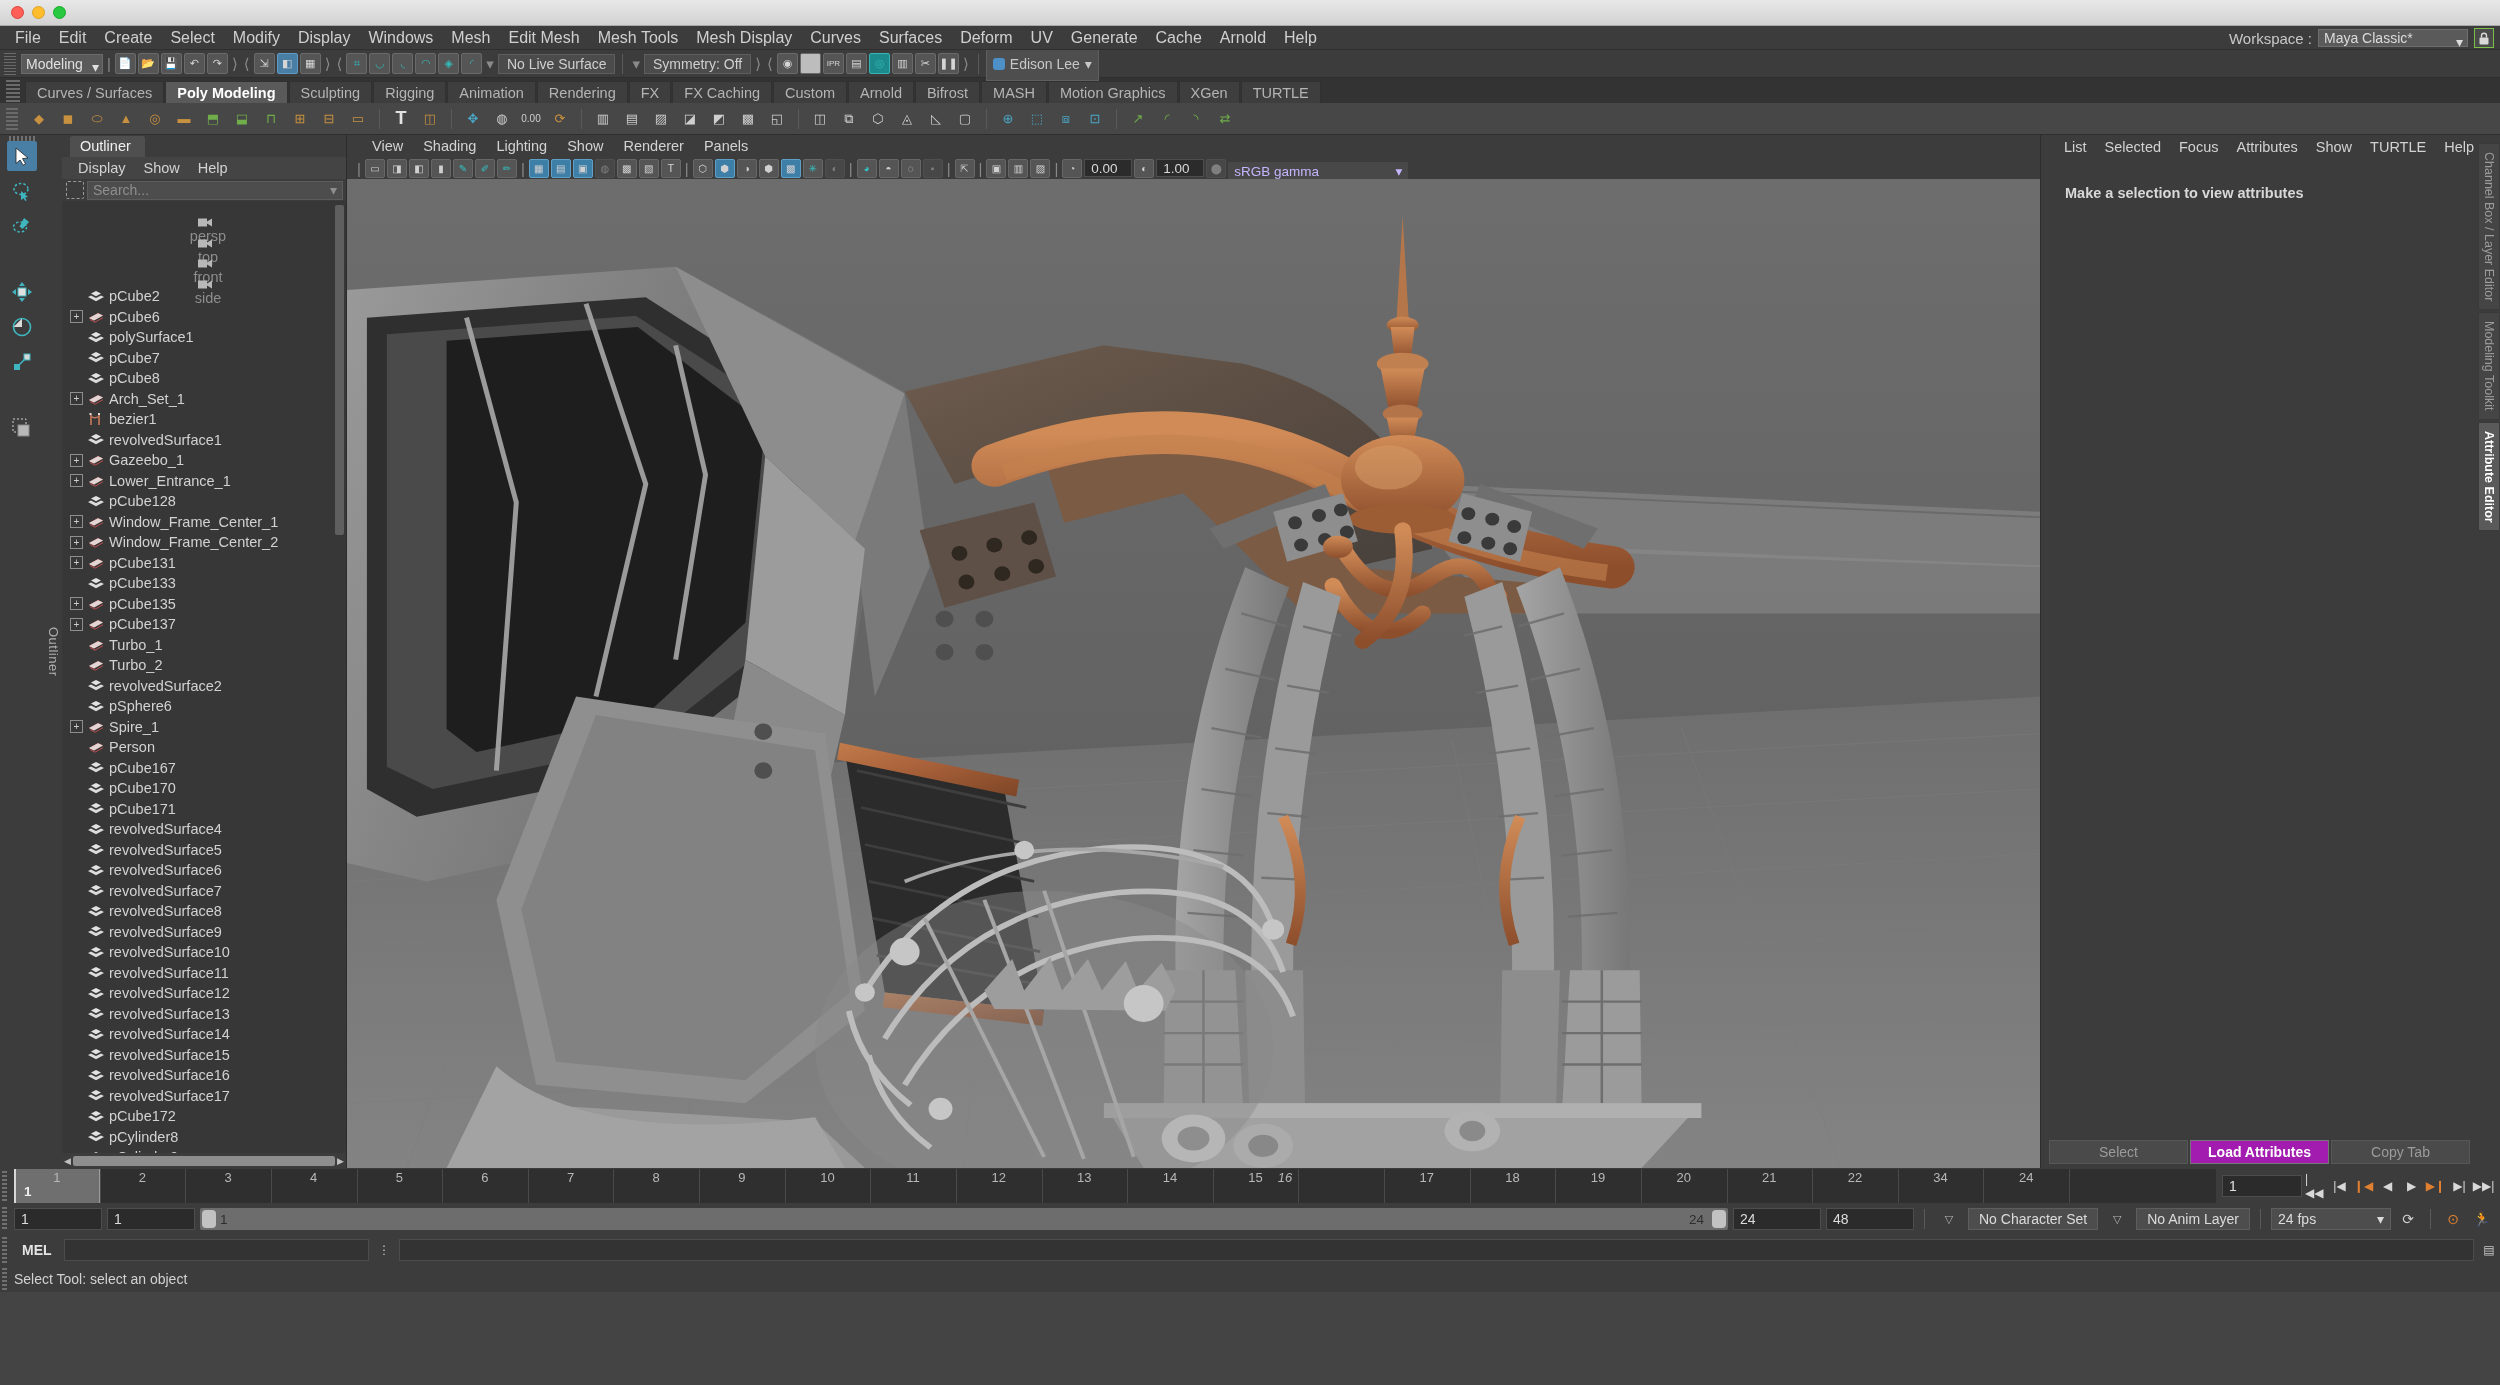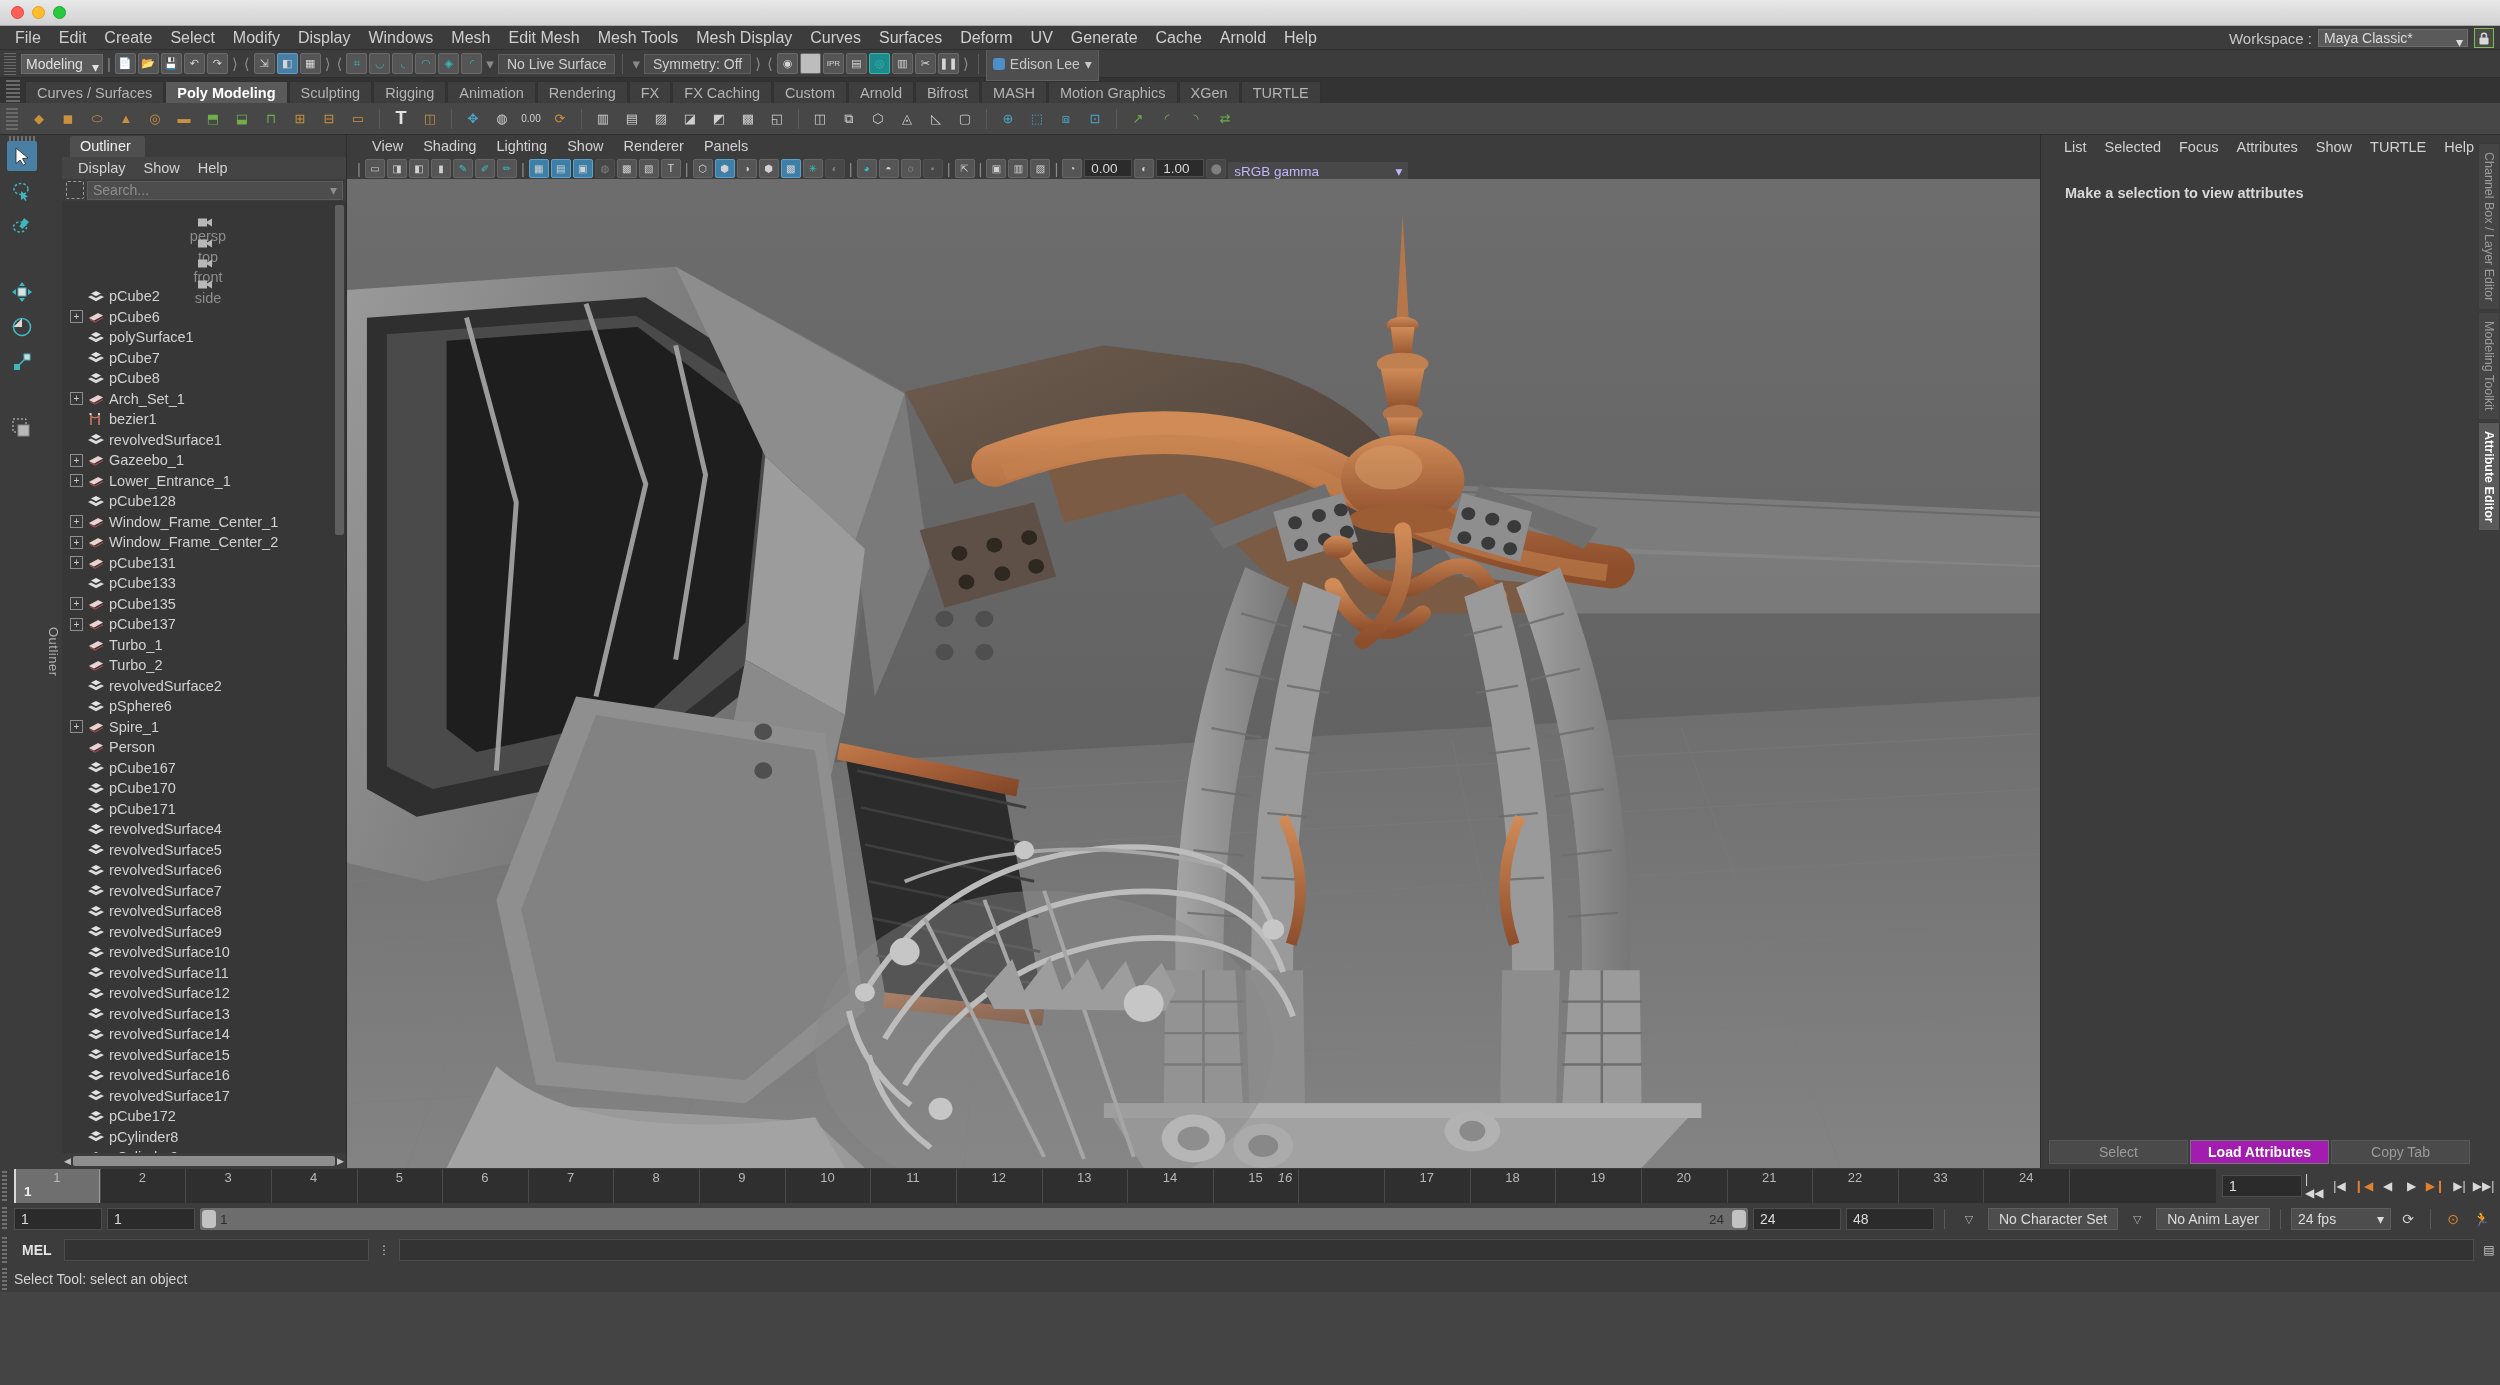--- a/index.html
+++ b/index.html
@@ -165,21 +165,21 @@
   .rs-num{ width:88px; height:22px; background:#2b2b2b; border:1px solid #4d4d4d; font-size:14px;
            color:#dcdcdc; display:flex; align-items:center; padding-left:6px; }
   .rs-bar{ flex:1; height:22px; background:#6d6d6d; border-radius:2px; display:flex; align-items:center;
            justify-content:space-between; padding:0 2px; position:relative; }
   .rs-handle{ width:14px; height:18px; background:#c2c2c2; border-radius:4px; }
   .rs-bar .v{ position:absolute; font-size:13.5px; color:#2e2e2e; }
   .rs-drop{ width:28px; height:22px; display:flex; align-items:center; justify-content:center;
             color:#b8b8b8; font-size:11px; }
   .rs-field{ height:22px; background:#4d4d4d; border:1px solid #5d5d5d; font-size:14px; color:#dcdcdc;
              display:flex; align-items:center; padding:0 10px; }
-  .rs-fps{ width:100px; height:22px; background:#4d4d4d; border:1px solid #5d5d5d; font-size:14px;
+  .rs-fps{ width:120px; height:22px; background:#4d4d4d; border:1px solid #5d5d5d; font-size:14px;
            color:#dcdcdc; display:flex; align-items:center; justify-content:space-between; padding:0 6px; }
   .rs-ic{ width:24px; height:22px; display:inline-flex; align-items:center; justify-content:center;
           color:#d0d0d0; font-size:14px; }
   .rs-ic.o{ color:#e08030; }
 
   
   .cmdline{ height:32px; background:#3c3c3c; display:flex; align-items:center; gap:4px; padding-left:14px;
             position:relative; }
   .cmd-grip{ position:absolute; left:2px; top:3px; width:5px; height:26px;
              background:repeating-linear-gradient(to bottom,#707070 0 2px,transparent 2px 4px); }
@@ -1317,21 +1317,21 @@
       <div class="ts-lbl" style="left: 1498.44px;">18</div>
       <div class="ts-tick" style="left: 1626.88px;"></div>
       <div class="ts-lbl" style="left: 1584.06px;">19</div>
       <div class="ts-tick" style="left: 1712.5px;"></div>
       <div class="ts-lbl" style="left: 1669.69px;">20</div>
       <div class="ts-tick" style="left: 1798.12px;"></div>
       <div class="ts-lbl" style="left: 1755.31px;">21</div>
       <div class="ts-tick" style="left: 1883.75px;"></div>
       <div class="ts-lbl" style="left: 1840.94px;">22</div>
       <div class="ts-tick" style="left: 1969.38px;"></div>
-      <div class="ts-lbl" style="left: 1926.56px;">33</div>
+      <div class="ts-lbl" style="left: 1926.56px;">34</div>
       <div class="ts-tick" style="left: 2055px;"></div>
       <div class="ts-lbl" style="left: 2012.19px;">24</div>
     </div>
   <div class="ts-right">
     <div class="ts-time">1</div>
     <div class="pb">|◀◀</div>
     <div class="pb">|◀</div>
     <div class="pb o">❙◀</div>
     <div class="pb">◀</div>
     <div class="pb">▶</div>

